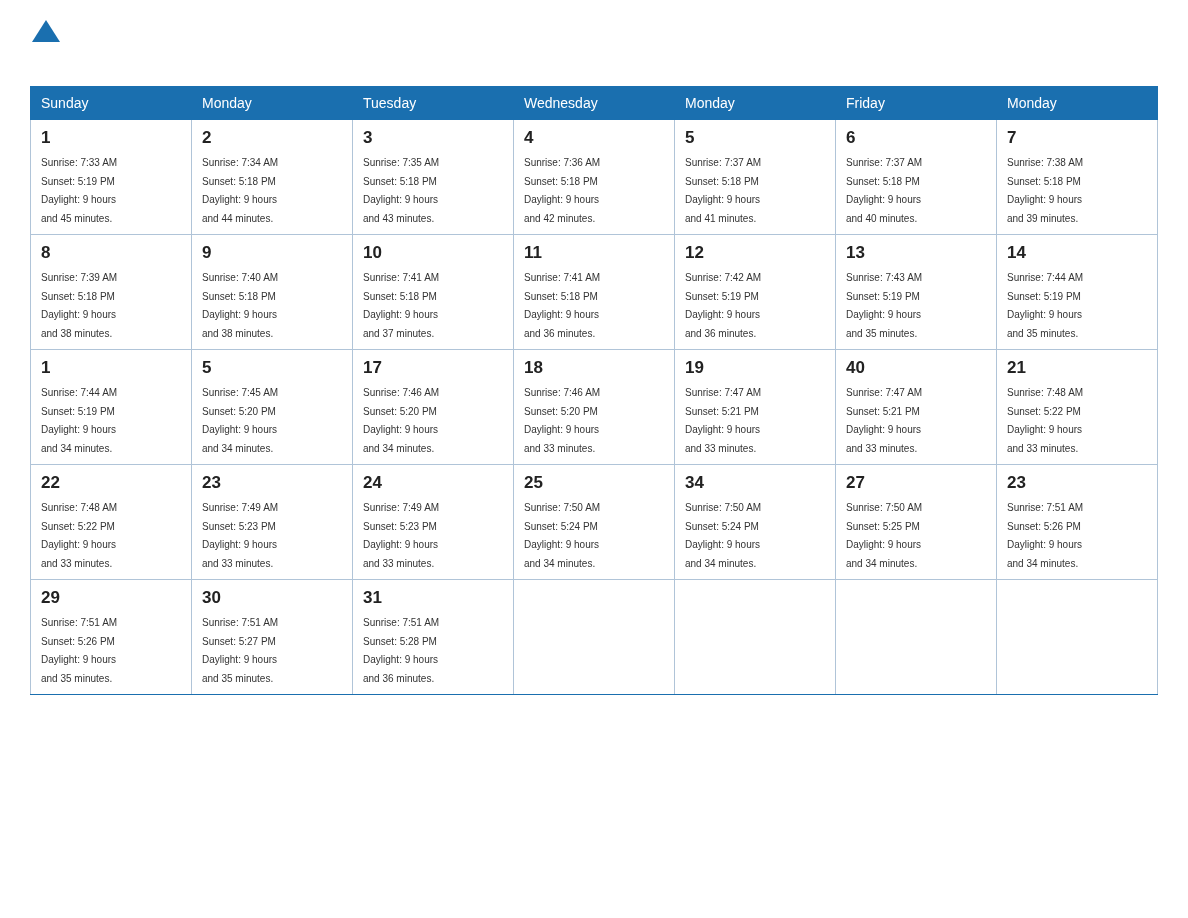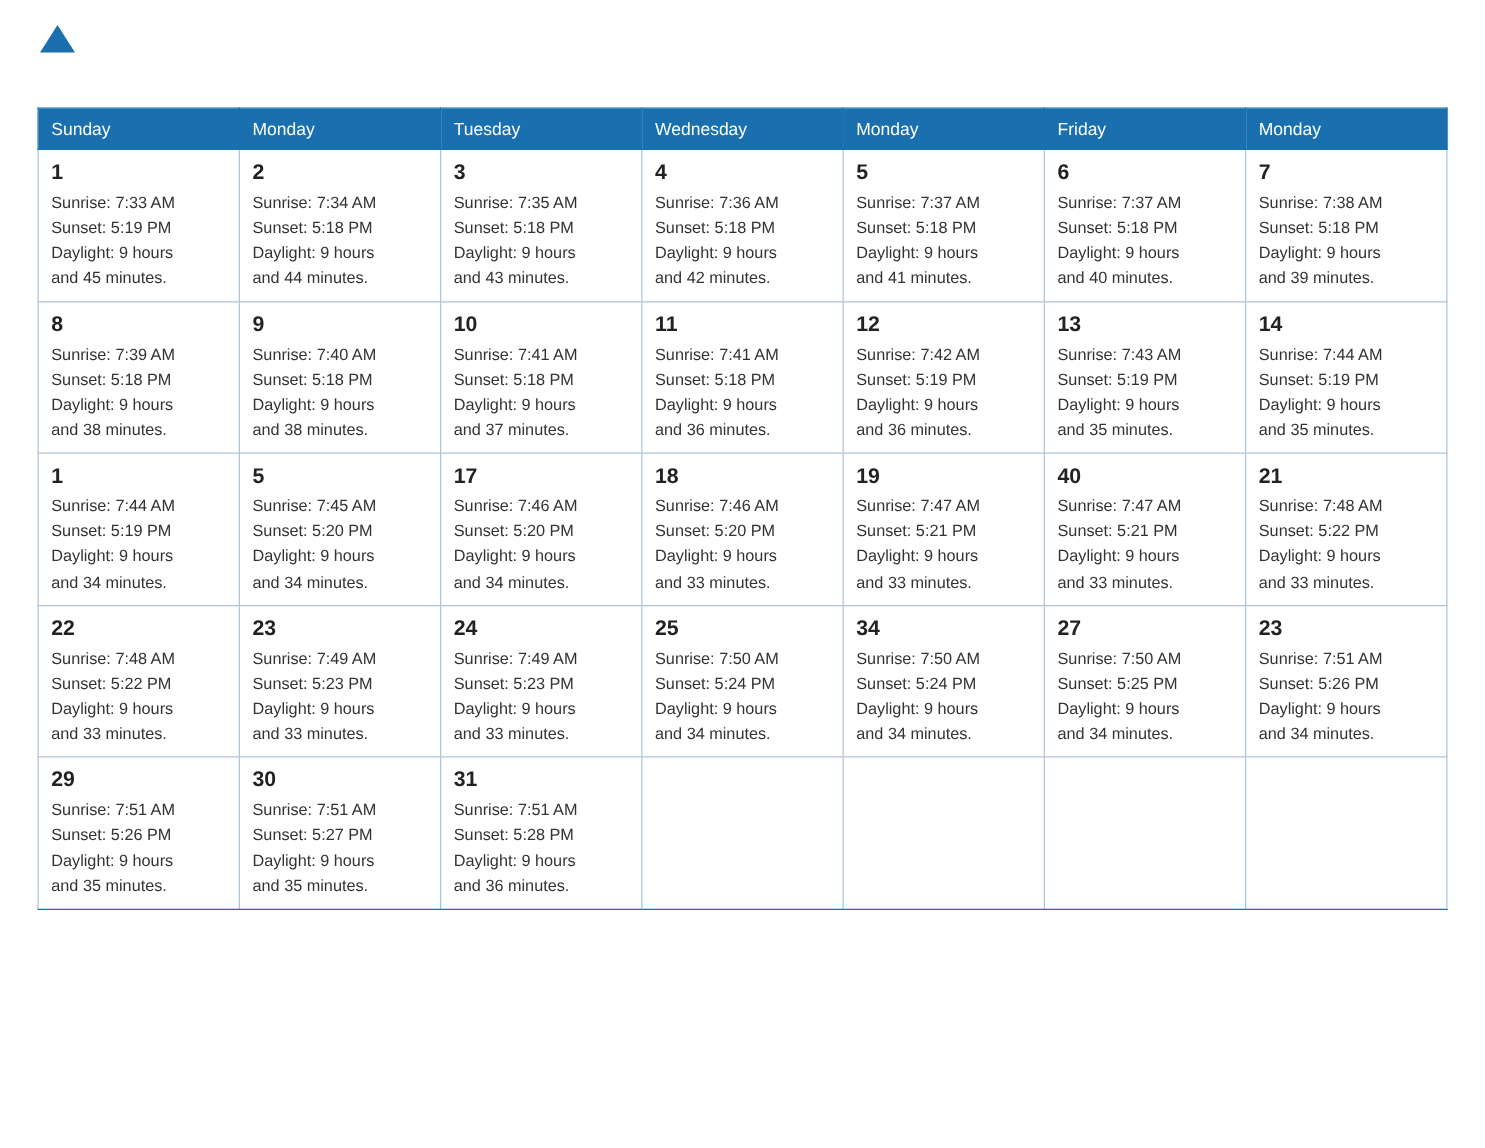--- a/index.html
+++ b/index.html
@@ -82,21 +82,21 @@
       height: 110px;
     }
     .day-number {
       font-size: 17px;
       font-weight: bold;
       color: #222;
       display: block;
       margin-bottom: 4px;
     }
     .day-info {
-      font-size: 13px;
+      font-size: 10px;
       color: #333;
       line-height: 1.55;
     }
     .empty-cell {
       background: #fff;
     }
     tr:last-child td {
       border-bottom: 1.5px solid #1a6faf;
     }
   </style>

